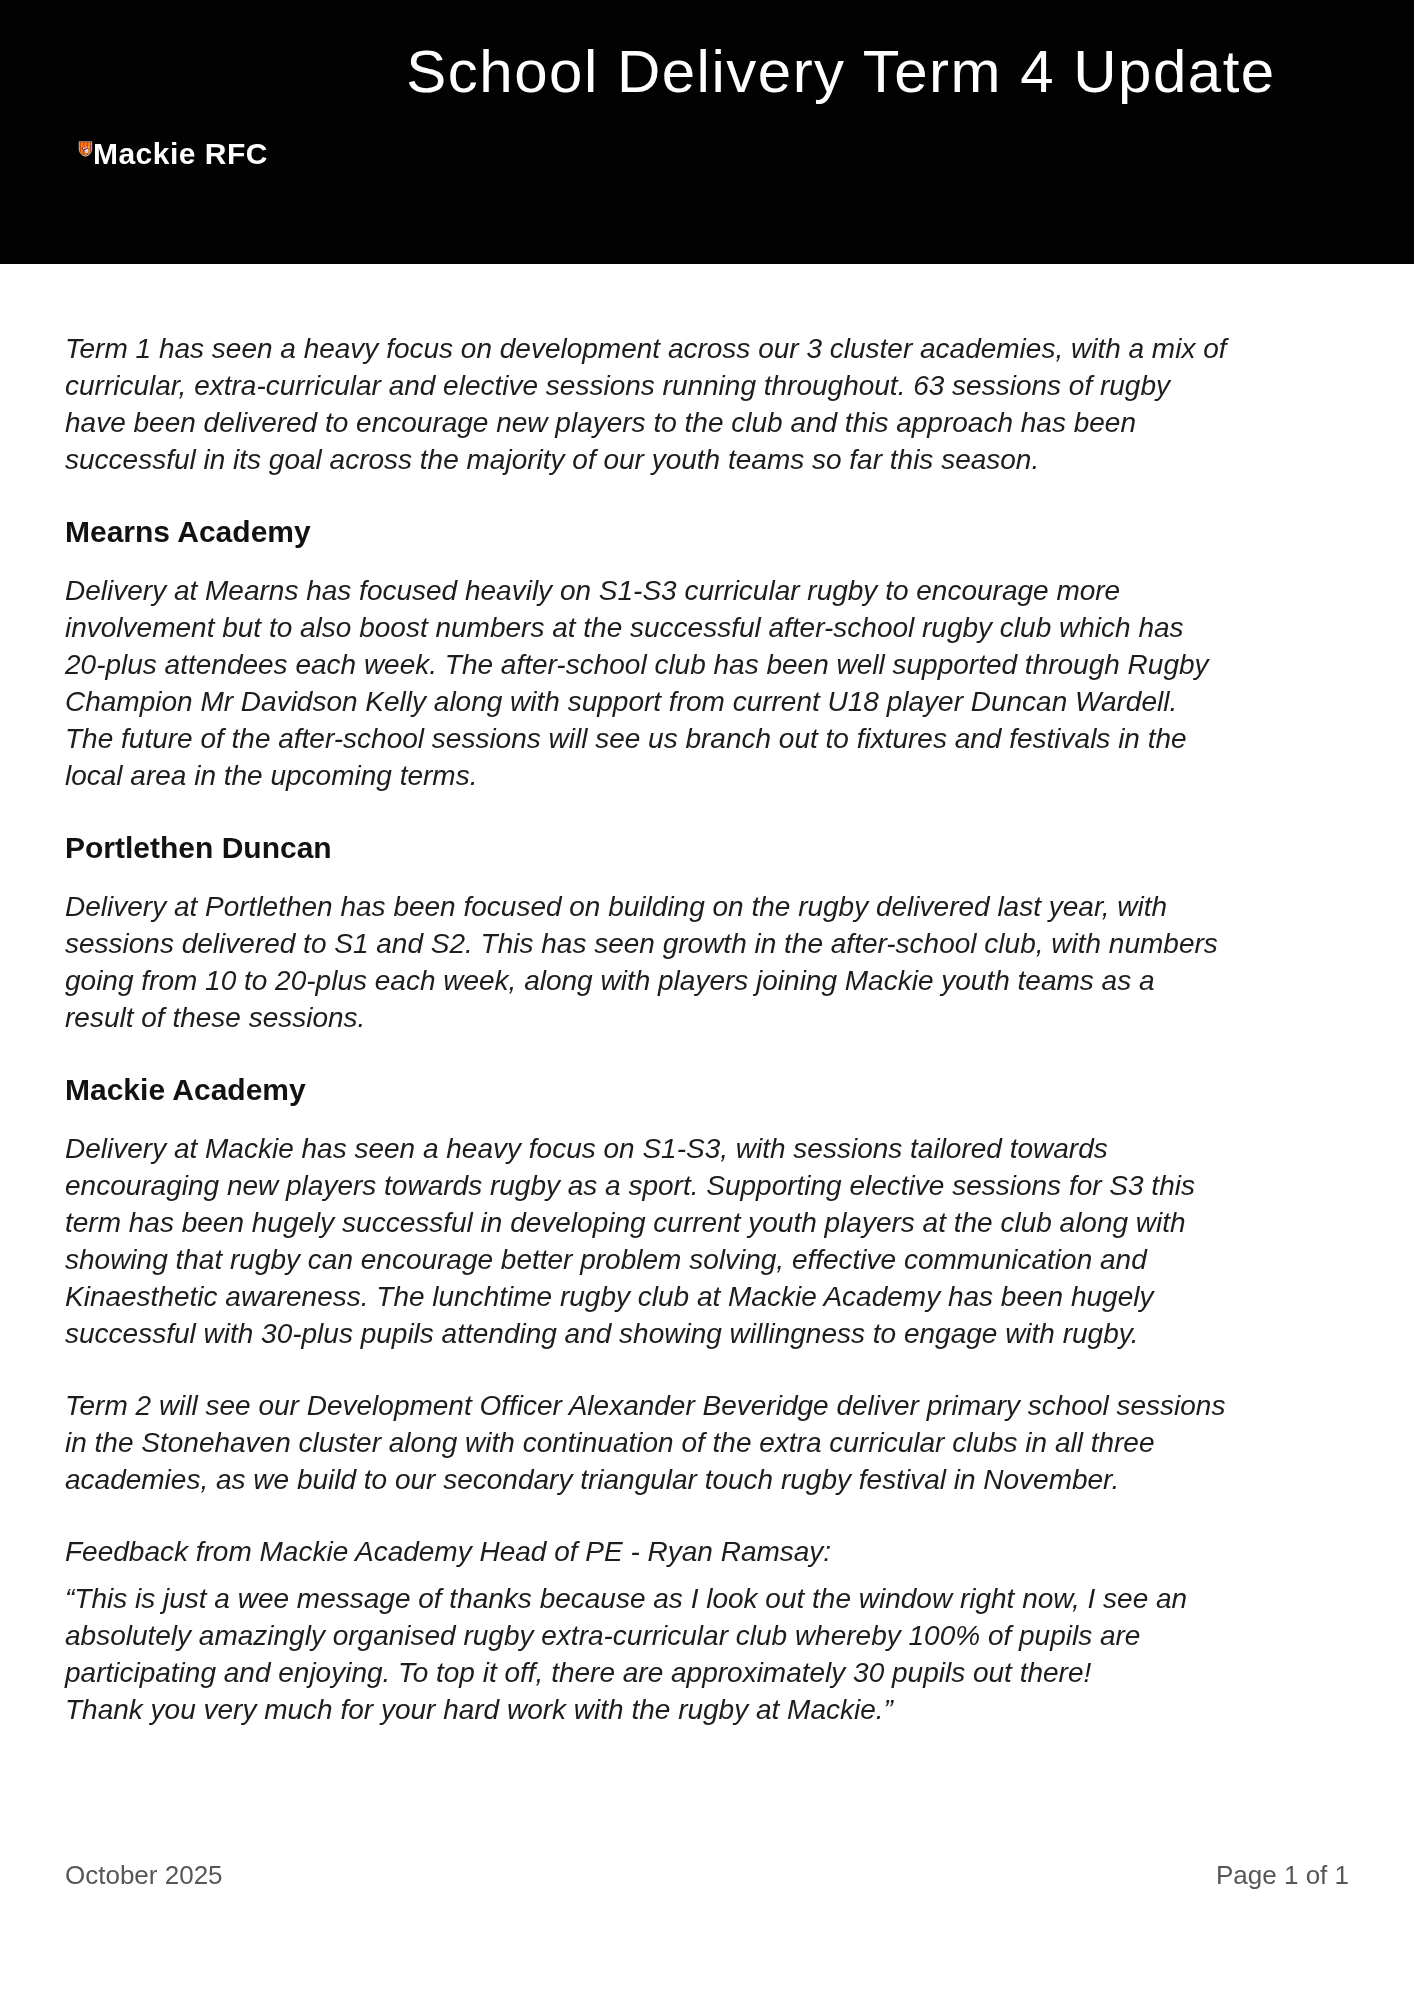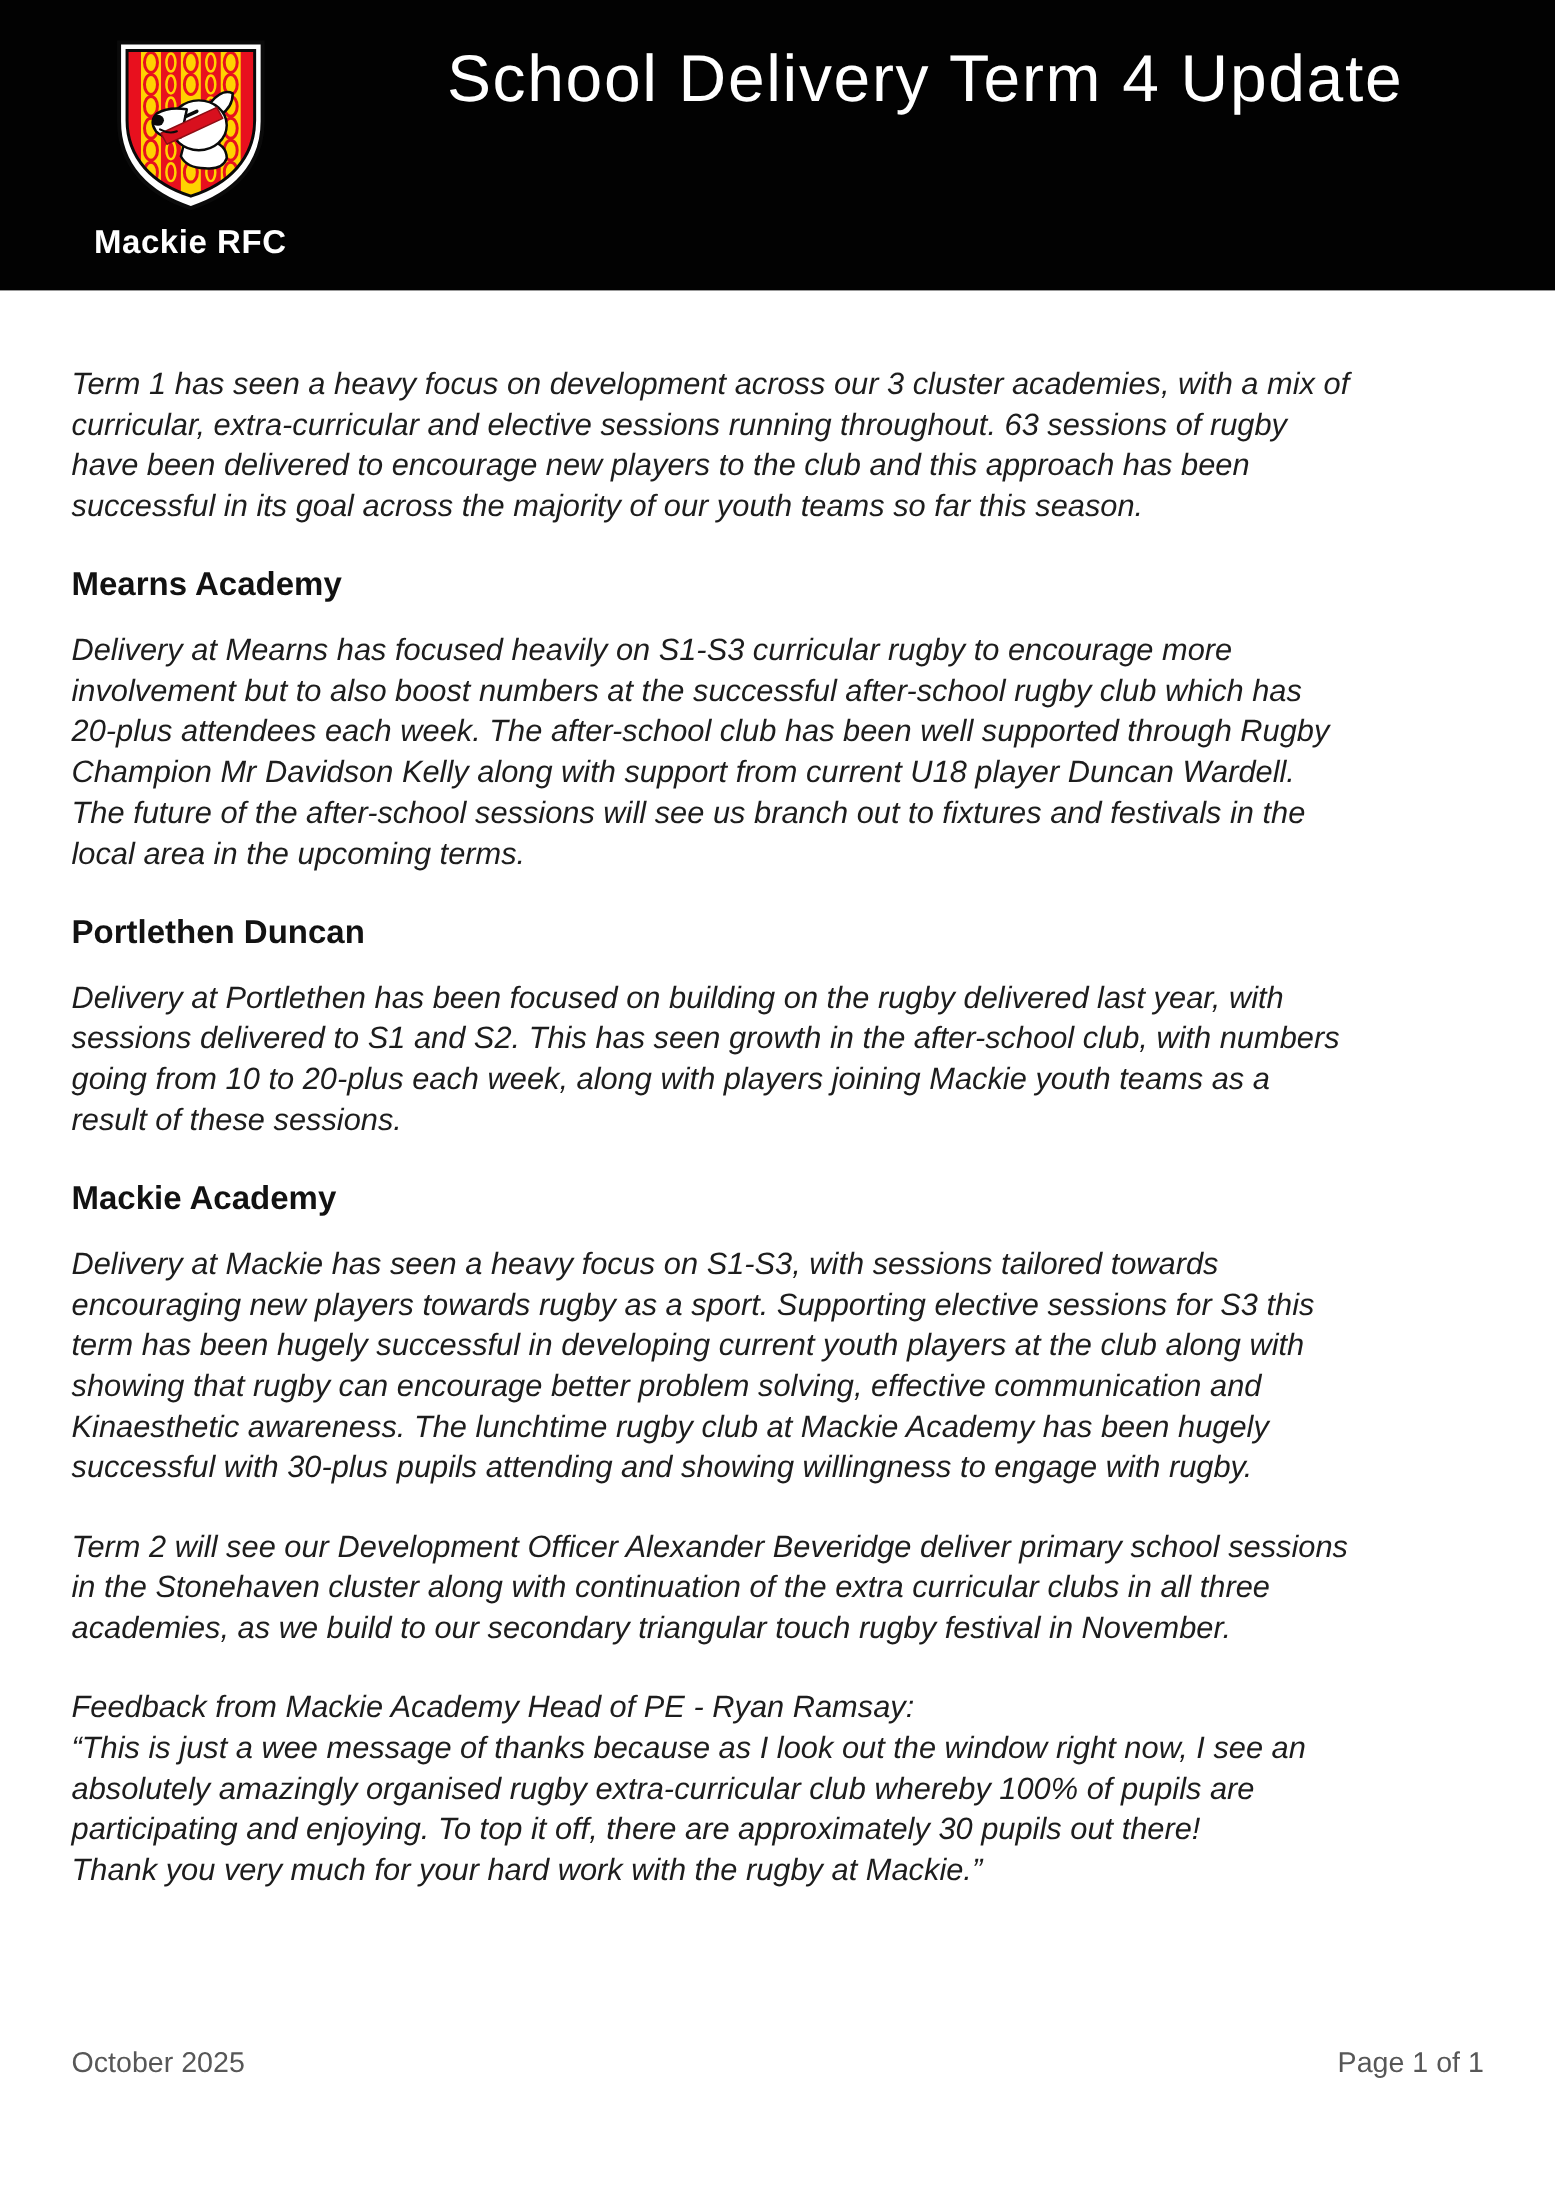--- a/index.html
+++ b/index.html
@@ -17,21 +17,21 @@
     display:flex;
     width:100%; height:264px;
     background:#020202;
     color:#ffffff;
   }
   .logo-block {
     flex:0 0 auto;
     width:190px;
     margin-left:78px;
     padding-top:33px;
-    display:flex; flex-direction:column; align-items:center;
+    display:flex; flex-direction:row; align-items:center;
   }
   .crest { display:block; }
   .club-name {
     margin-top:11px;
     font-size:30px; font-weight:bold; letter-spacing:.5px;
     color:#ffffff; white-space:nowrap;
   }
   .title-block {
     flex:1 1 auto;
     margin-top:22px;
@@ -49,21 +49,21 @@
     white-space:pre;
     margin:0 0 35px 0;
     color:#1d1d1d;
     font-style:italic;
   }
   .section-heading {
     font-size:30px; font-weight:bold; line-height:37px;
     margin:30px 0 22px 0;
     color:#121212; white-space:pre;
   }
-  .feedback-label { margin-bottom:0; }
+  .feedback-label { margin-bottom:10px; }
   .quote { margin-top:0; font-style:italic; }
 
   
   .page-footer {
     position:absolute; left:65px; right:65px; top:1860px;
     display:flex; justify-content:space-between;
     font-size:26px; line-height:30px; color:#575757;
   }
 </style>
 </head>

